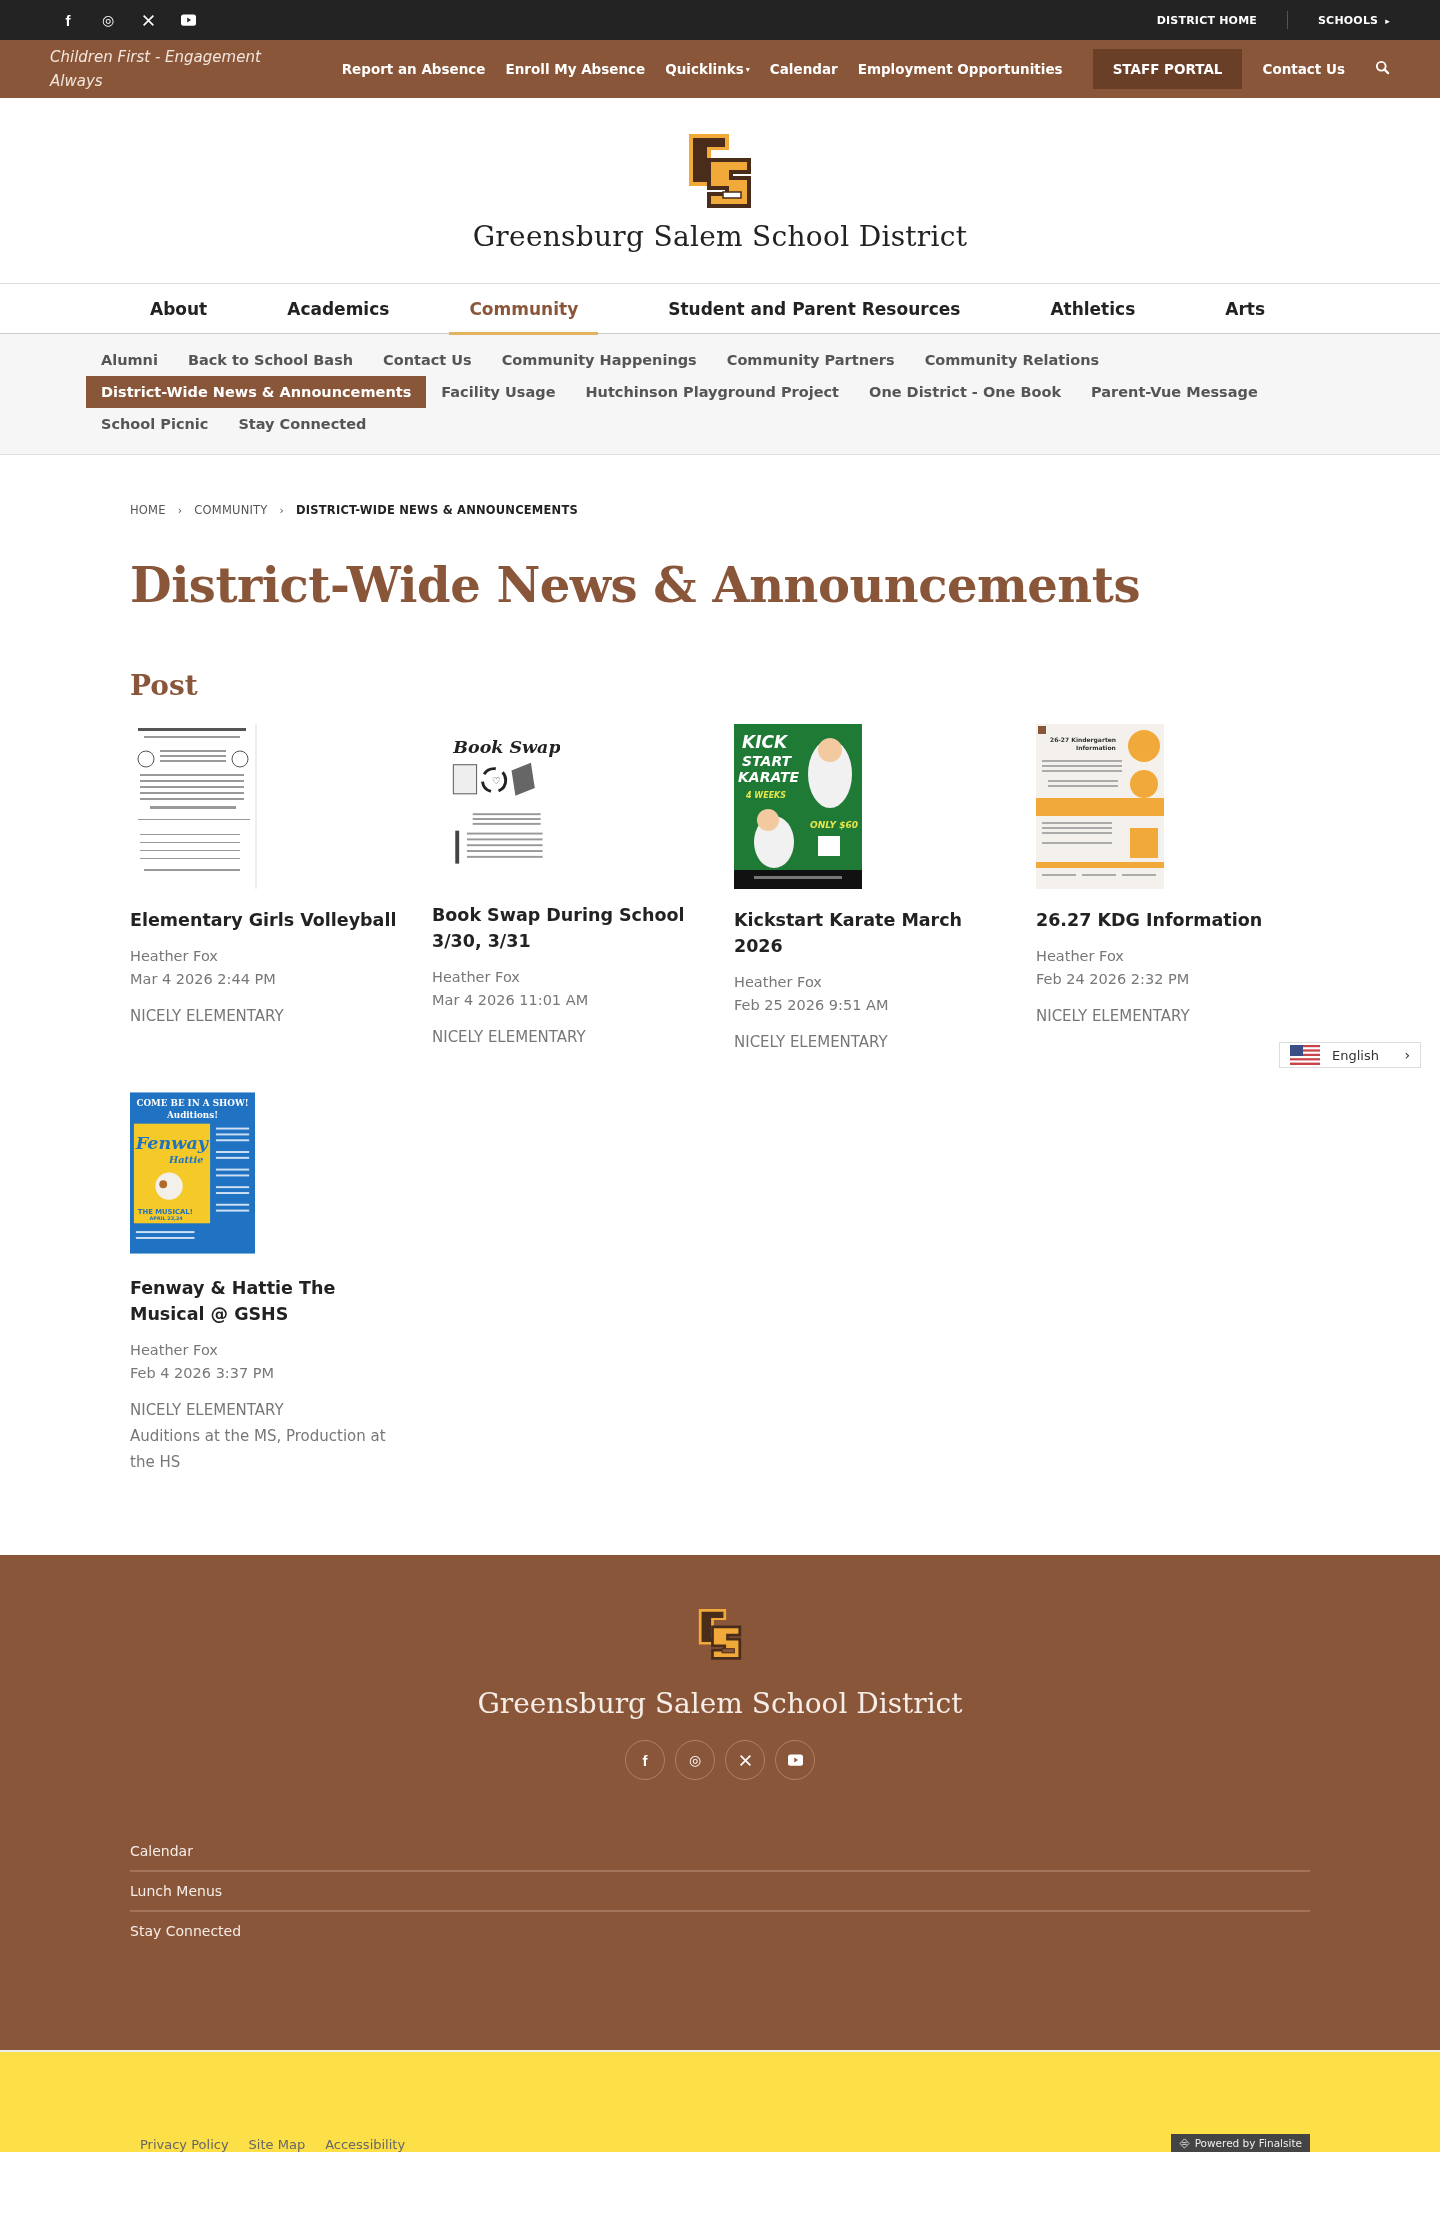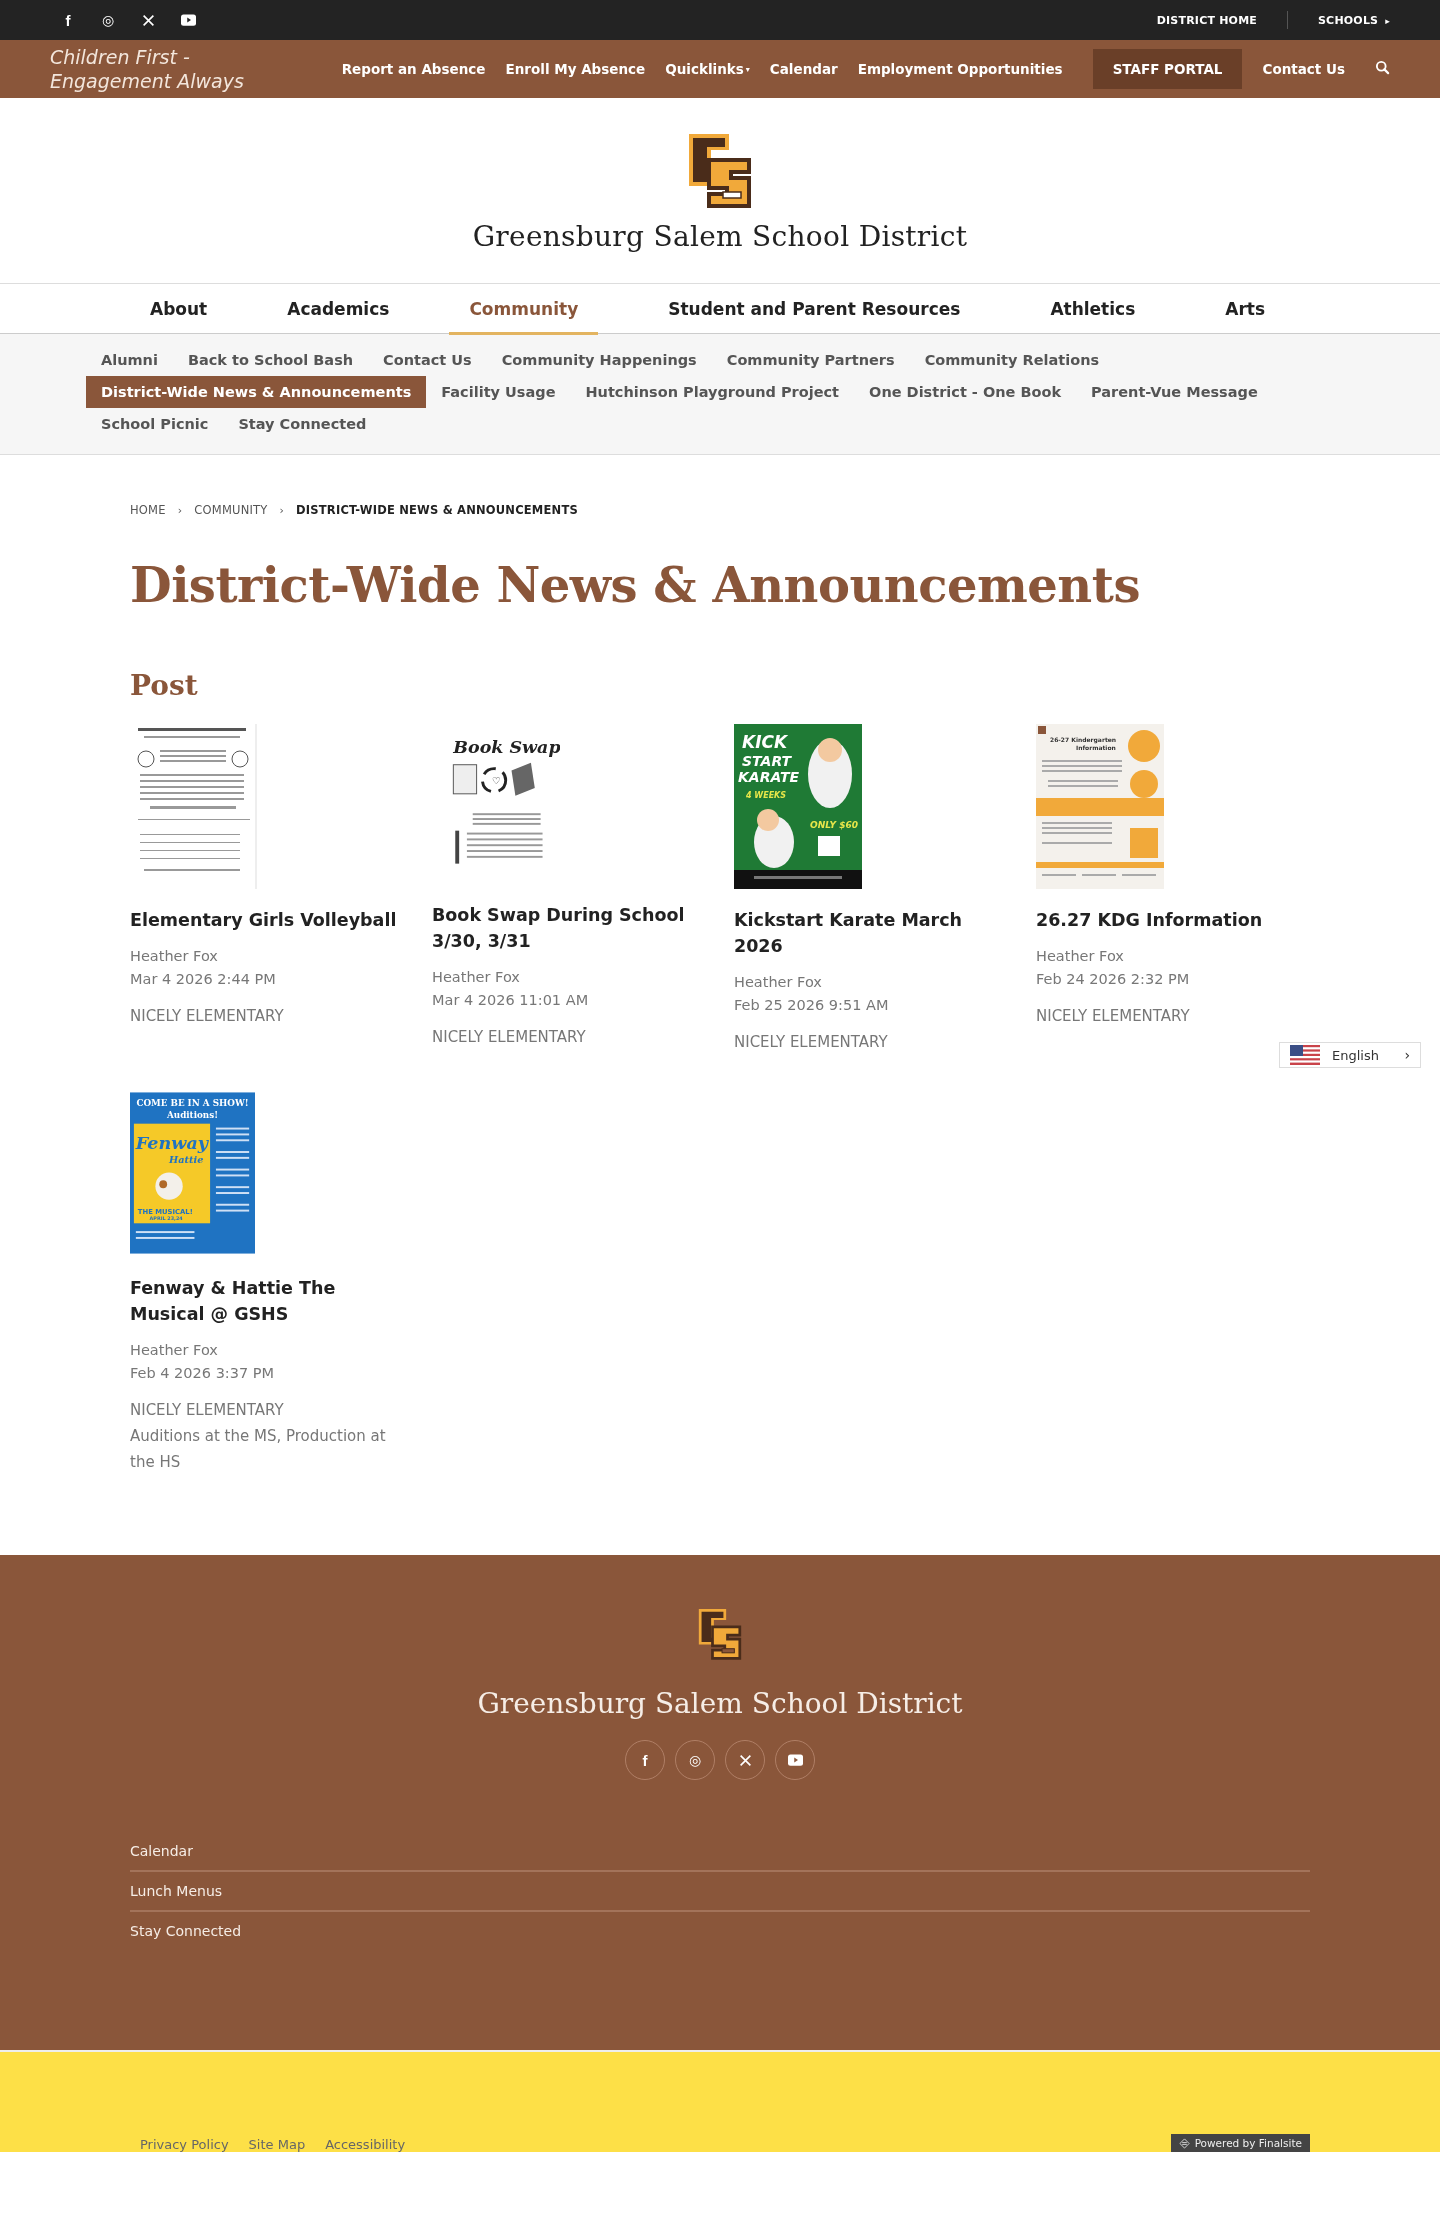--- a/index.html
+++ b/index.html
@@ -11,21 +11,21 @@
   .topbar { height: 40px; background: #232323; display: flex; align-items: center; justify-content: space-between; padding: 0 50px 0 60px; }
   .topbar .social { display: flex; gap: 24px; align-items: center; }
   .topbar .social span { color: #fff; font-size: 14px; width: 16px; height: 16px; display: inline-flex; align-items: center; justify-content: center; }
   .topbar .right { display: flex; align-items: center; }
   .topbar .right a { color: #fff; font-size: 11px; font-weight: bold; letter-spacing: 0.2px; padding: 0 30px; }
   .topbar .right .sep { width: 1px; height: 18px; background: #555; }
   .topbar .right a.schools { padding-right: 0; }
 
   
   .subbar { height: 58px; background: #8a563a; display: flex; align-items: center; padding: 0 50px; }
-  .tagline { color: #f3e6dc; font-style: italic; font-size: 19px; line-height: 24px; width: 280px; }
+  .tagline { color: #f3e6dc; font-style: italic; font-size: 15px; line-height: 24px; width: 280px; }
   .subbar nav { display: flex; align-items: center; margin-left: 40px; flex: 1; }
   .subbar nav a { color: #fff; font-size: 13.5px; font-weight: bold; margin-right: 20px; white-space: nowrap; }
   .subbar nav .caret { font-size: 8px; margin-left: 2px; vertical-align: 2px; }
   .staff-portal { background: #6a3f28; color: #fff; font-size: 12.5px; font-weight: bold; padding: 12px 20px; margin: 0 30px 0 10px; white-space: nowrap; }
   .search-ico { color: #fff; margin-left: 10px; }
 
   
   .brand { height: 186px; display: flex; flex-direction: column; align-items: center; justify-content: center; border-bottom: 1px solid #ddd; }
   .brand .logo { width: 70px; height: 82px; }
   .brand .name { font-family: "DejaVu Serif", "Liberation Serif", serif; font-size: 28px; color: #222; margin-top: 6px; letter-spacing: 0.3px; }

